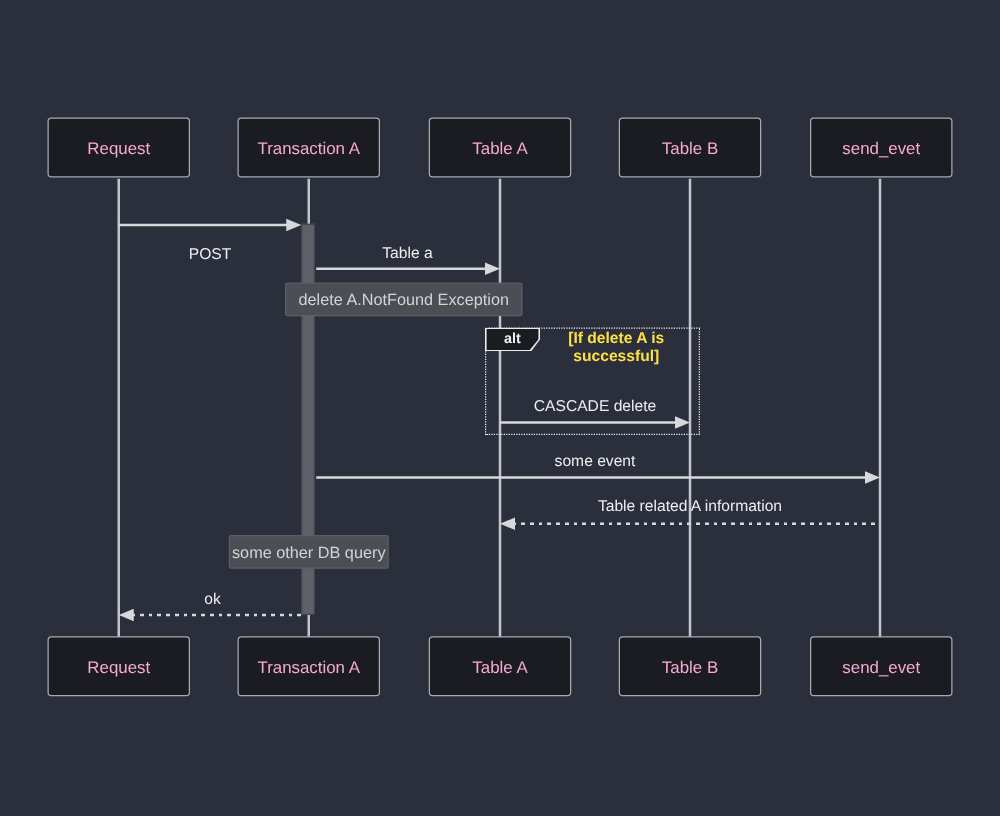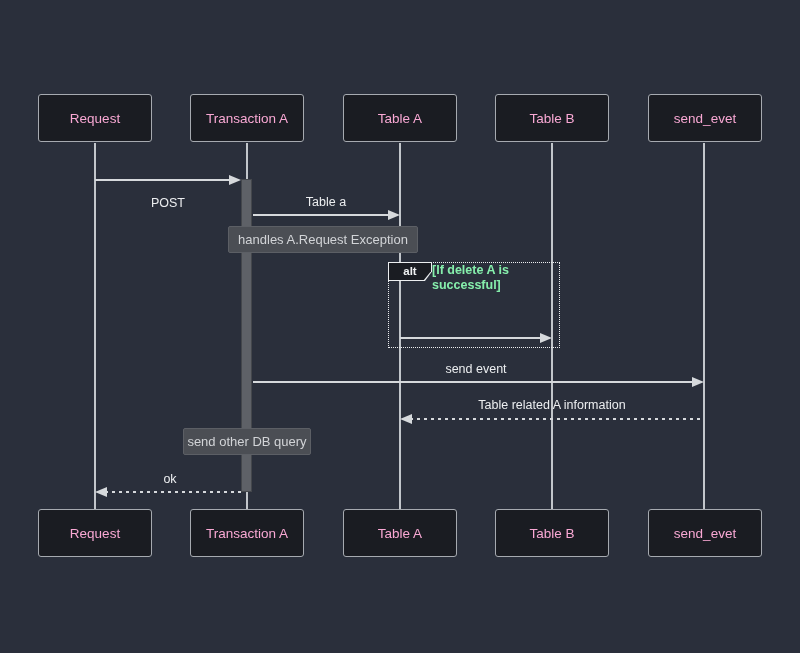--- a/index.html
+++ b/index.html
@@ -128,24 +128,24 @@
     font-size: 11.5px;
     font-weight: bold;
     padding-bottom: 1px;
     box-sizing: border-box;
   }
   .alt-condition {
     position: absolute;
     left: 432px;
     top: 263px;
     width: 122px;
-    color: #86efac;
+    color: #fde047;
     font-size: 12.5px;
     line-height: 14.5px;
-    text-align: left;
+    text-align: center;
     font-weight: bold;
   }
 </style>
 </head>
 <body>
 
 <div id="diagram">
 
   <div class="lifeline" style="left:94px;"></div>
   <div class="lifeline" style="left:246px;"></div>
@@ -189,41 +189,42 @@
 
   <div class="msg-label" style="left:108px; top:159px; width:120px;margin-top:36px;">POST</div>
   <div class="msg-line" style="left:95px; top:179px; width:136px;"></div>
   <div class="arrow-right" style="left:229px; top:175px;"></div>
 
   <div class="msg-label" style="left:266px; top:194px; width:120px;">Table a</div>
   <div class="msg-line" style="left:253px; top:214px; width:137px;"></div>
   <div class="arrow-right" style="left:388px; top:210px;"></div>
 
   <div class="note" style="left:228px; top:226px; width:190px; height:27px;">
-      <span>handles A.Request Exception</span>
+      <span>delete A.NotFound Exception</span>
     </div>
 
   <div class="alt-frame"></div>
   <div class="alt-label-outer">
     <div class="alt-label-inner">alt</div>
   </div>
   <div class="alt-condition">[If delete A is successful]</div>
 
+  <div class="msg-label" style="left:406px; top:317px; width:140px;">CASCADE delete</div>
   <div class="msg-line" style="left:400px; top:337px; width:142px;"></div>
   <div class="arrow-right" style="left:540px; top:333px;"></div>
 
-  <div class="msg-label" style="left:406px; top:361px; width:140px;">send event</div>
+  <div class="msg-label" style="left:406px; top:361px; width:140px;">some event</div>
   <div class="msg-line" style="left:253px; top:381px; width:441px;"></div>
   <div class="arrow-right" style="left:692px; top:377px;"></div>
 
   <div class="msg-label" style="left:452px; top:397px; width:200px;">Table related A information</div>
   <div class="msg-line dashed" style="left:410px; top:418px; width:294px;"></div>
   <div class="arrow-left" style="left:400px; top:414px;"></div>
 
   <div class="note" style="left:183px; top:428px; width:128px; height:27px;">
-      <span>send other DB query</span>
+      <span>some other DB query</span>
     </div>
 
   <div class="msg-label" style="left:110px; top:471px; width:120px;">ok</div>
   <div class="msg-line dashed" style="left:105px; top:491px; width:136px;"></div>
   <div class="arrow-left" style="left:95px; top:487px;"></div>
 
 </div>
 
 </body></html>

